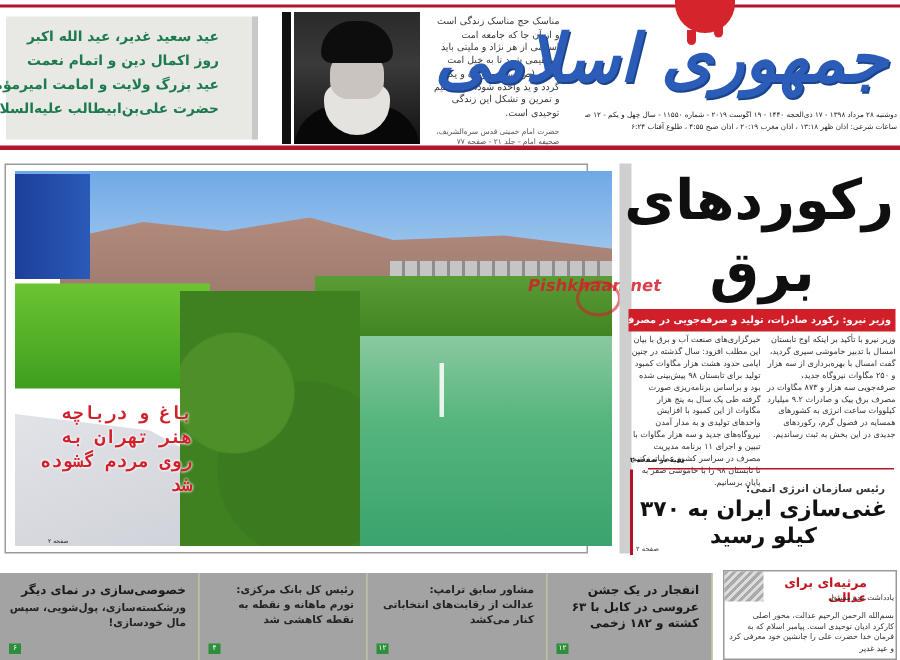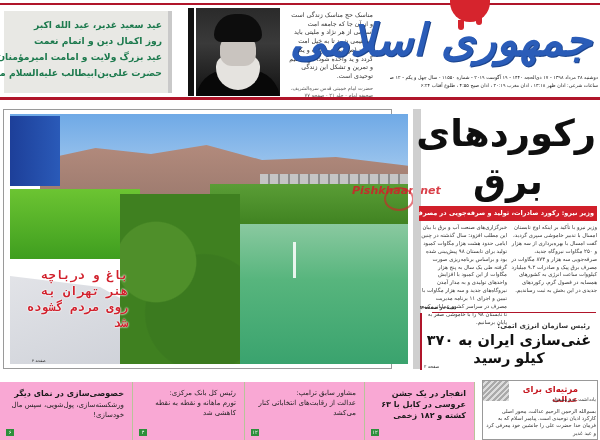--- a/index.html
+++ b/index.html
@@ -6,21 +6,21 @@
   html, body { width: 600px; height: 440px; overflow: hidden; background: #ffffff; }
   body { position: relative; font-family: "DejaVu Sans", sans-serif; direction: ltr; }
 
   .abs { position: absolute; }
   .rtl { direction: rtl; text-align: right; }
 
   
   .top-line { left: 0; top: 3px; width: 600px; height: 2px; background: #b0152a; }
   .mast-line { left: 0; top: 97px; width: 600px; height: 3px; background: #b0152a; }
 
-  .eid-box { left: 4px; top: 11px; width: 168px; height: 82px; background: #e8e8e4; border-right: 4px solid #c9c9c9; padding: 6px 6px 0 6px; }
+  .eid-box { left: 4px; top: 11px; width: 168px; height: 82px; background: #e8e8e4; border-right: 4px solid #c9c9c9; padding: 6px 22px 0 6px; }
   .eid-line { font-size: 9.2px; line-height: 16px; color: #1d7a4e; font-weight: bold; white-space: nowrap; }
   .eid-black-bar { left: 188px; top: 8px; width: 6px; height: 88px; background: #111; }
 
   .imam-photo { left: 196px; top: 8px; width: 84px; height: 88px; background: linear-gradient(180deg,#2a2a2a 0%, #3a3a3a 40%, #111 100%); overflow: hidden; }
   .turban { left: 18px; top: 6px; width: 48px; height: 28px; border-radius: 24px 24px 8px 8px; background: #0d0d0d; }
   .face { left: 24px; top: 28px; width: 36px; height: 30px; border-radius: 12px; background: #c9c4bf; }
   .beard { left: 20px; top: 48px; width: 44px; height: 34px; border-radius: 10px 10px 22px 22px; background: #e5e3df; }
   .robe { left: 0; top: 62px; width: 84px; height: 30px; background: #080808; border-radius: 30px 30px 0 0; }
 
   .quote-box { left: 284px; top: 9px; width: 92px; height: 86px; padding: 2px 3px; }
@@ -61,23 +61,23 @@
   .watermark-logo { left: 384px; top: 187px; width: 30px; height: 24px; border: 2px solid #d31f2a; border-radius: 50%; opacity: .6; }
 
   .body-col { top: 224px; width: 87px; font-size: 5.4px; line-height: 7.9px; color: #333; }
   .continued { left: 420px; top: 305px; font-size: 4.6px; color: #222; font-weight: bold; }
 
   .story2 { left: 420px; top: 313px; width: 178px; height: 57px; border-left: 2px solid #b0152a; }
   .story2-topline { left: 432px; top: 312px; width: 164px; height: 1px; background: #b0152a; }
   .story2-kicker { left: 430px; top: 322px; width: 160px; font-size: 7px; color: #333; font-weight: bold; text-align: center; }
   .story2-title { left: 424px; top: 331px; width: 170px; font-size: 14.5px; line-height: 18px; color: #111; text-align: center; font-weight: bold; }
   .story2-page { left: 424px; top: 364px; font-size: 4.5px; color: #333; }
-  .teaser { top: 382px; height: 58px; background: #f9a8d4; border-right: 1px solid #b9c39a; padding: 6px 8px 0 6px; }
+  .teaser { top: 382px; height: 58px; background: #a3a3a3; border-right: 1px solid #b9c39a; padding: 6px 8px 0 6px; }
   .teaser-title { font-size: 8px; line-height: 11.5px; font-weight: bold; color: #1a1a1a; }
-  .teaser-sub { font-size: 7px; line-height: 10px; color: #222; font-weight: normal; }
+  .teaser-sub { font-size: 7px; line-height: 10px; color: #222; font-weight: bold; }
   .page-badge { position: absolute; left: 6px; bottom: 4px; width: 8px; height: 7px; background: #2d8f3c; color: #fff; font-size: 5px; line-height: 7px; text-align: center; }
 
   .editorial { left: 482px; top: 380px; width: 116px; height: 60px; border: 1px solid #999; background: #fff; }
   .editorial-corner { left: 483px; top: 381px; width: 26px; height: 20px; background: repeating-linear-gradient(135deg,#aaa 0 2px,#ddd 2px 4px); }
   .editorial-title { left: 510px; top: 384px; width: 68px; font-size: 8.5px; color: #c5161f; font-weight: bold; }
   .editorial-byline { left: 500px; top: 396px; width: 96px; font-size: 5px; color: #333; text-align: right; }
   .editorial-body { left: 486px; top: 408px; width: 110px; font-size: 5.2px; line-height: 7.2px; color: #333; text-align: right; }
 </style>
 </head>
 <body>

